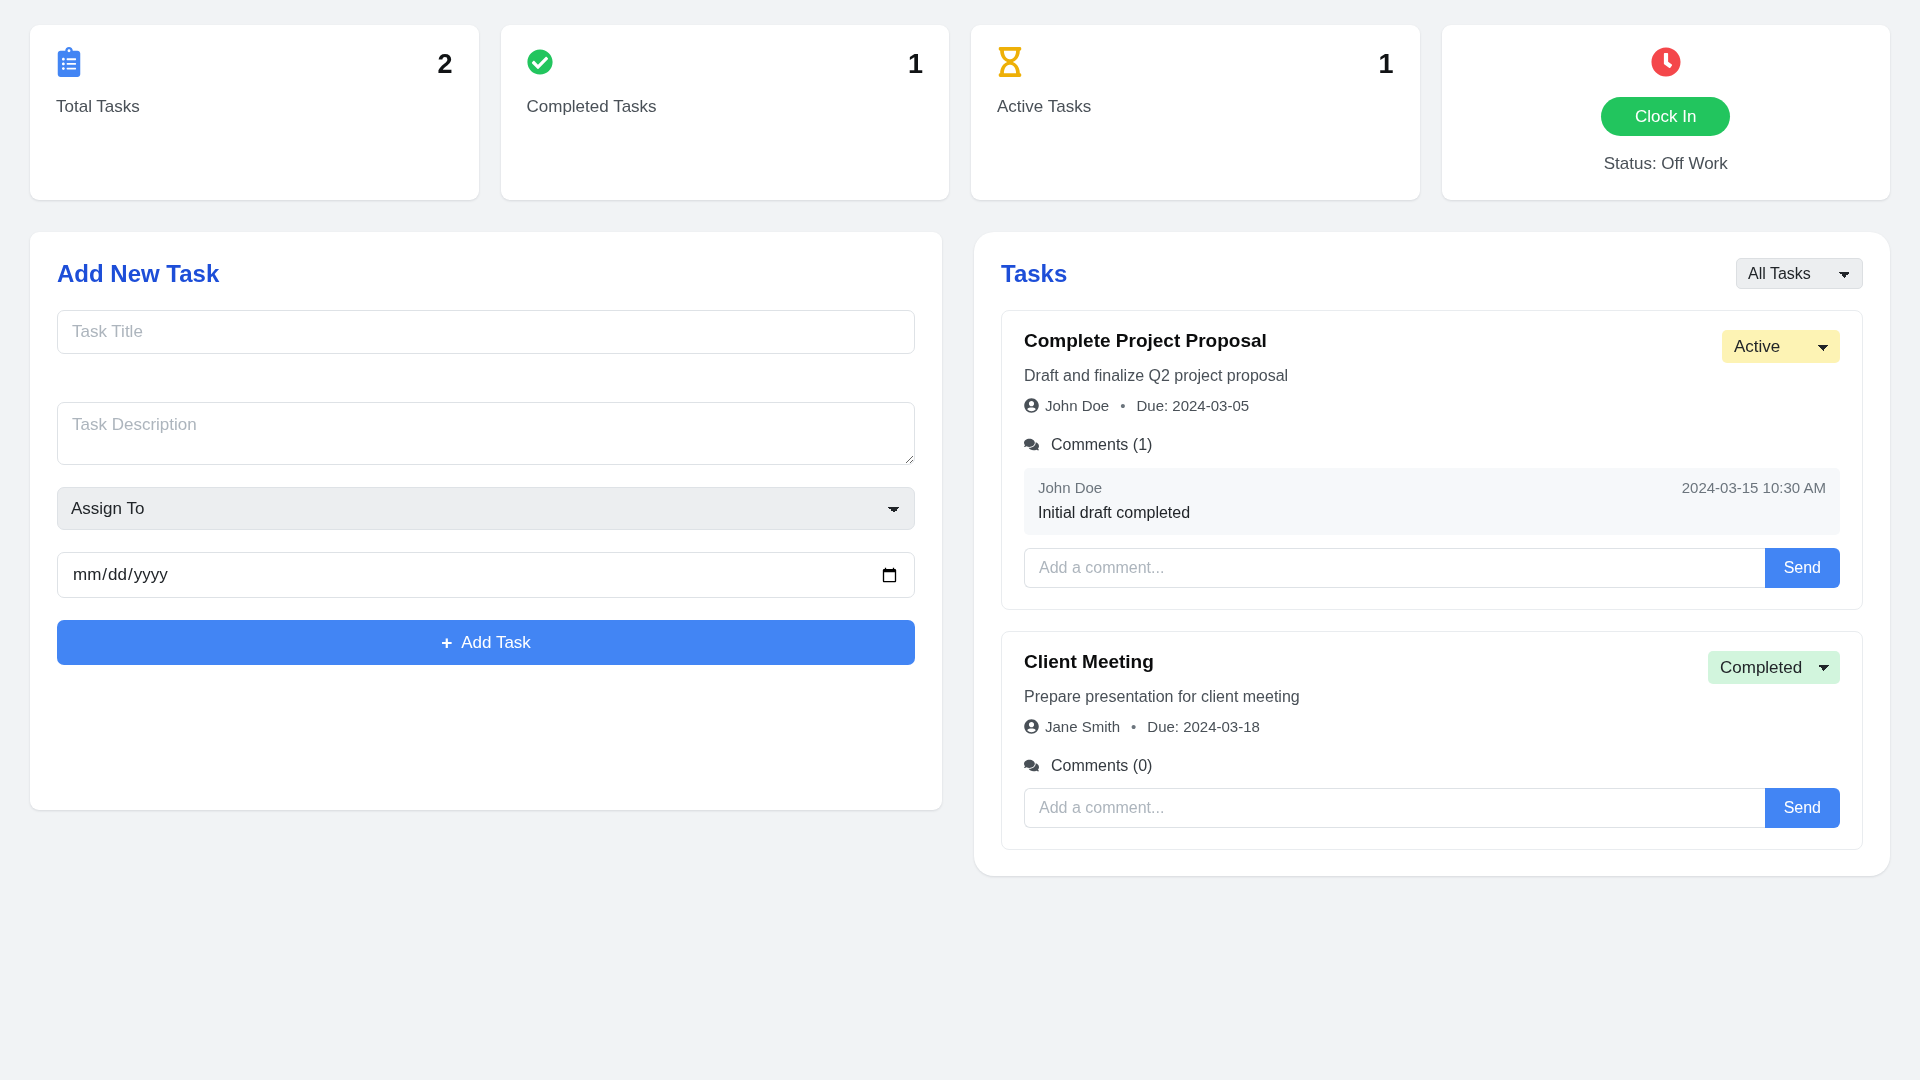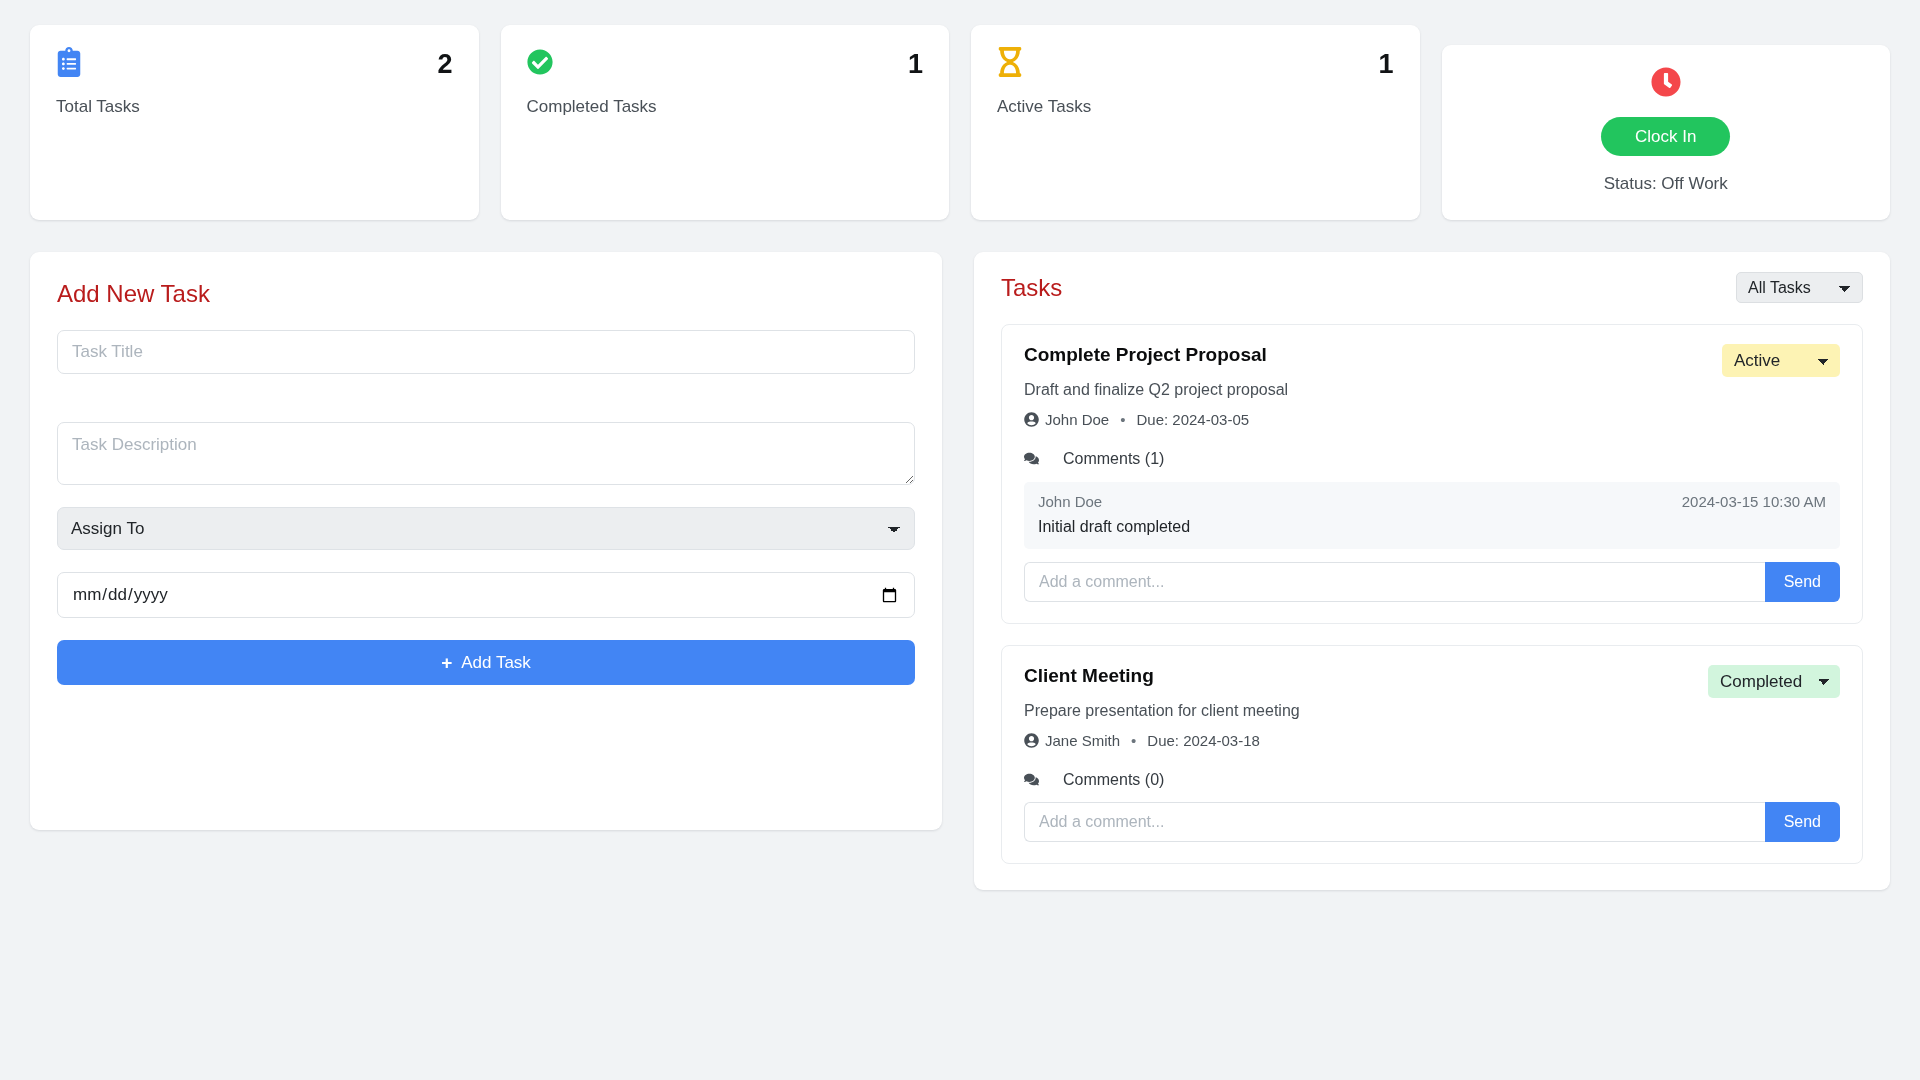--- a/index.html
+++ b/index.html
@@ -47,21 +47,20 @@
     color: #495057;
   }
 
   
   .clock-card {
     text-align: center;
     display: flex;
     flex-direction: column;
     align-items: center;
     padding-top: 22px;
-    margin-top: 20px;
   }
   .clock-icon { width: 30px; height: 30px; }
   .clock-btn {
     margin-top: 16px;
     background: #22c55e;
     color: #ffffff;
     border: none;
     border-radius: 22px;
     padding: 11px 34px;
     font-size: 17px;
@@ -81,26 +80,26 @@
     gap: 32px;
     margin-top: 32px;
     align-items: flex-start;
   }
   .panel {
     background: #ffffff;
     border-radius: 9px;
     box-shadow: 0 1px 3px rgba(16,24,40,.08), 0 1px 2px rgba(16,24,40,.04);
   }
   .panel-left  { width: 912px; padding: 28px 27px 30px 27px; min-height: 578px; }
-  .panel-right { flex: 1; padding: 20px 27px 26px 27px; }
+  .panel-right { flex: 1; padding: 26px 27px 26px 27px; border-radius: 20px; }
 
   .panel-title {
     font-size: 24px;
-    font-weight: normal;
-    color: #b91c1c;
+    font-weight: bold;
+    color: #1d4ed8;
     margin: 0 0 22px 0;
   }
 
   
   .field {
     width: 100%;
     display: block;
     font-family: inherit;
     font-size: 17px;
     color: #212529;
@@ -232,21 +231,21 @@
   }
   .status-active    { background-color: #fdf3b4; width: 118px; }
   .status-completed { background-color: #d2f5dd; width: 132px; }
 
   .comments-head {
     margin-top: 22px;
     font-size: 16px;
     color: #343a40;
     display: flex;
     align-items: center;
-    gap: 24px;
+    gap: 12px;
     text-align: right;
   }
   .comment-item {
     background: #f6f8fa;
     border-radius: 5px;
     padding: 11px 14px 13px 14px;
     margin-top: 14px;
   }
   .comment-row {
     display: flex;

